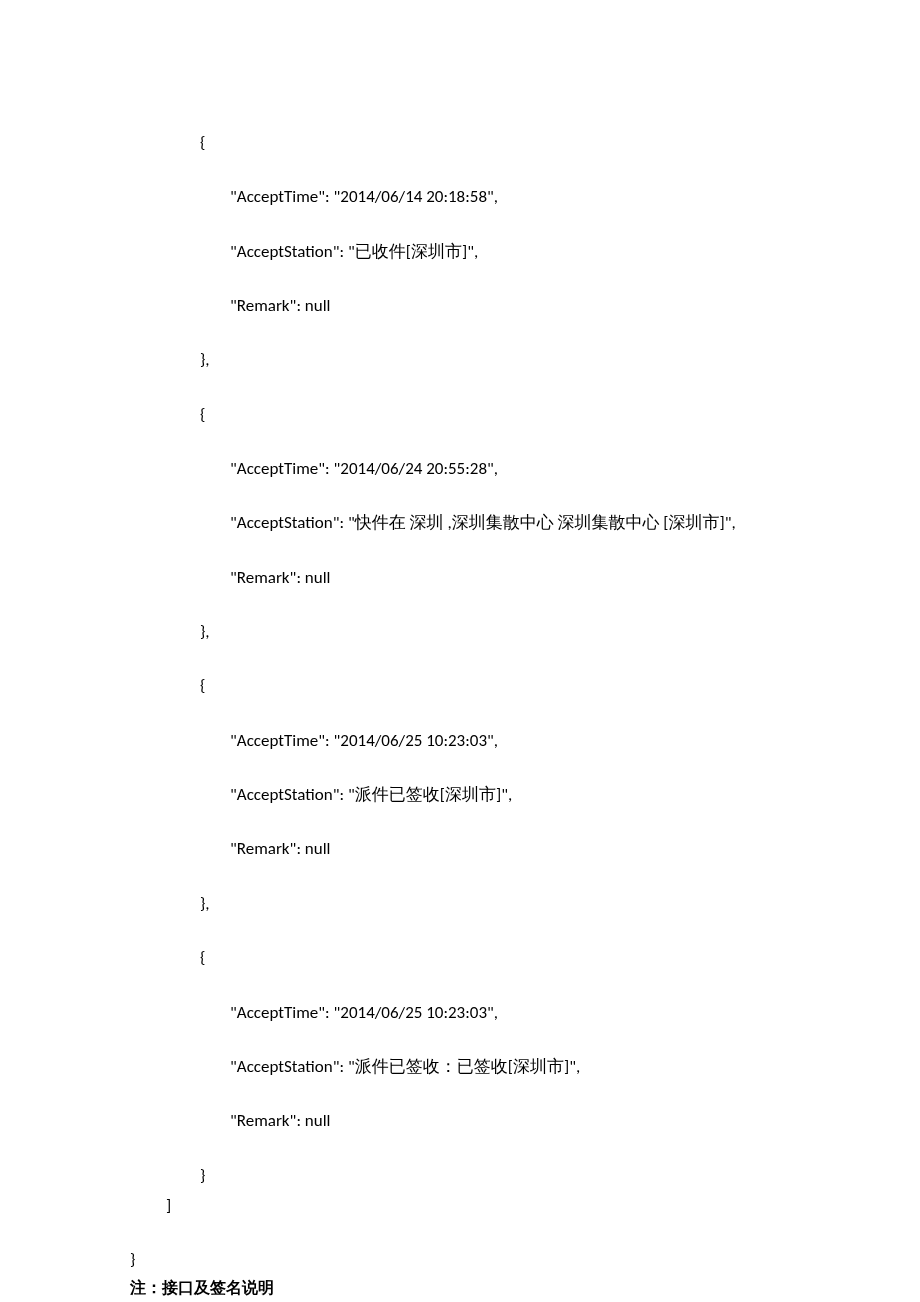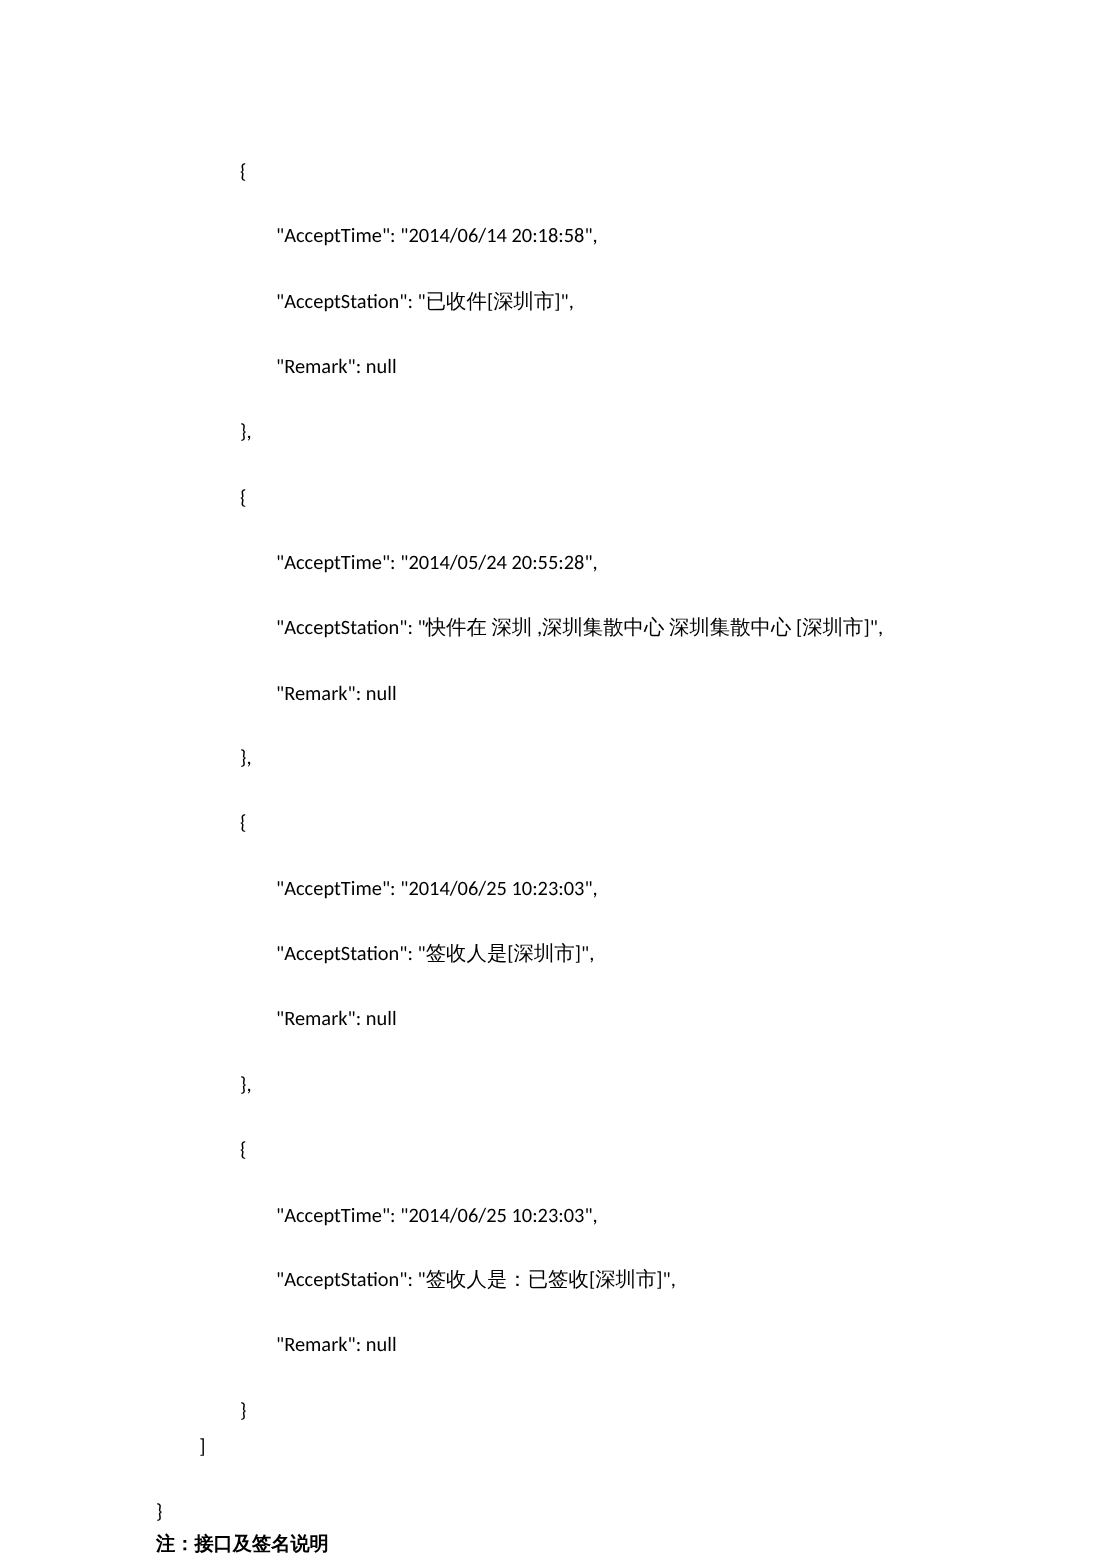--- a/index.html
+++ b/index.html
@@ -41,34 +41,34 @@
 
 <div class="code-block">
 
   <div class="line indent-2">{</div>
   <div class="line indent-3">"<span>AcceptTime</span>": "<span>2014/06/14 20:18:58</span>",</div>
   <div class="line indent-3">"<span>AcceptStation</span>": "<span>已收件[深圳市]</span>",</div>
   <div class="line indent-3">"<span>Remark</span>": <span>null</span></div>
   <div class="line indent-2">},</div>
 
   <div class="line indent-2">{</div>
-  <div class="line indent-3">"<span>AcceptTime</span>": "<span>2014/05/24 20:55:28</span>",</div>
+  <div class="line indent-3">"<span>AcceptTime</span>": "<span>2014/06/24 20:55:28</span>",</div>
   <div class="line indent-3">"<span>AcceptStation</span>": "<span>快件在 深圳 ,深圳集散中心 深圳集散中心 [深圳市]</span>",</div>
   <div class="line indent-3">"<span>Remark</span>": <span>null</span></div>
   <div class="line indent-2">},</div>
 
   <div class="line indent-2">{</div>
   <div class="line indent-3">"<span>AcceptTime</span>": "<span>2014/06/25 10:23:03</span>",</div>
-  <div class="line indent-3">"<span>AcceptStation</span>": "<span>签收人是[深圳市]</span>",</div>
+  <div class="line indent-3">"<span>AcceptStation</span>": "<span>派件已签收[深圳市]</span>",</div>
   <div class="line indent-3">"<span>Remark</span>": <span>null</span></div>
   <div class="line indent-2">},</div>
 
   <div class="line indent-2">{</div>
   <div class="line indent-3">"<span>AcceptTime</span>": "<span>2014/06/25 10:23:03</span>",</div>
-  <div class="line indent-3">"<span>AcceptStation</span>": "<span>签收人是：已签收[深圳市]</span>",</div>
+  <div class="line indent-3">"<span>AcceptStation</span>": "<span>派件已签收：已签收[深圳市]</span>",</div>
   <div class="line indent-3">"<span>Remark</span>": <span>null</span></div>
   <div class="line indent-2 tight">}</div>
 
   <div class="line indent-1">]</div>
 
   <div class="line indent-0 tight">}</div>
 </div>
 
 <div class="note">注：接口及签名说明</div>
 

